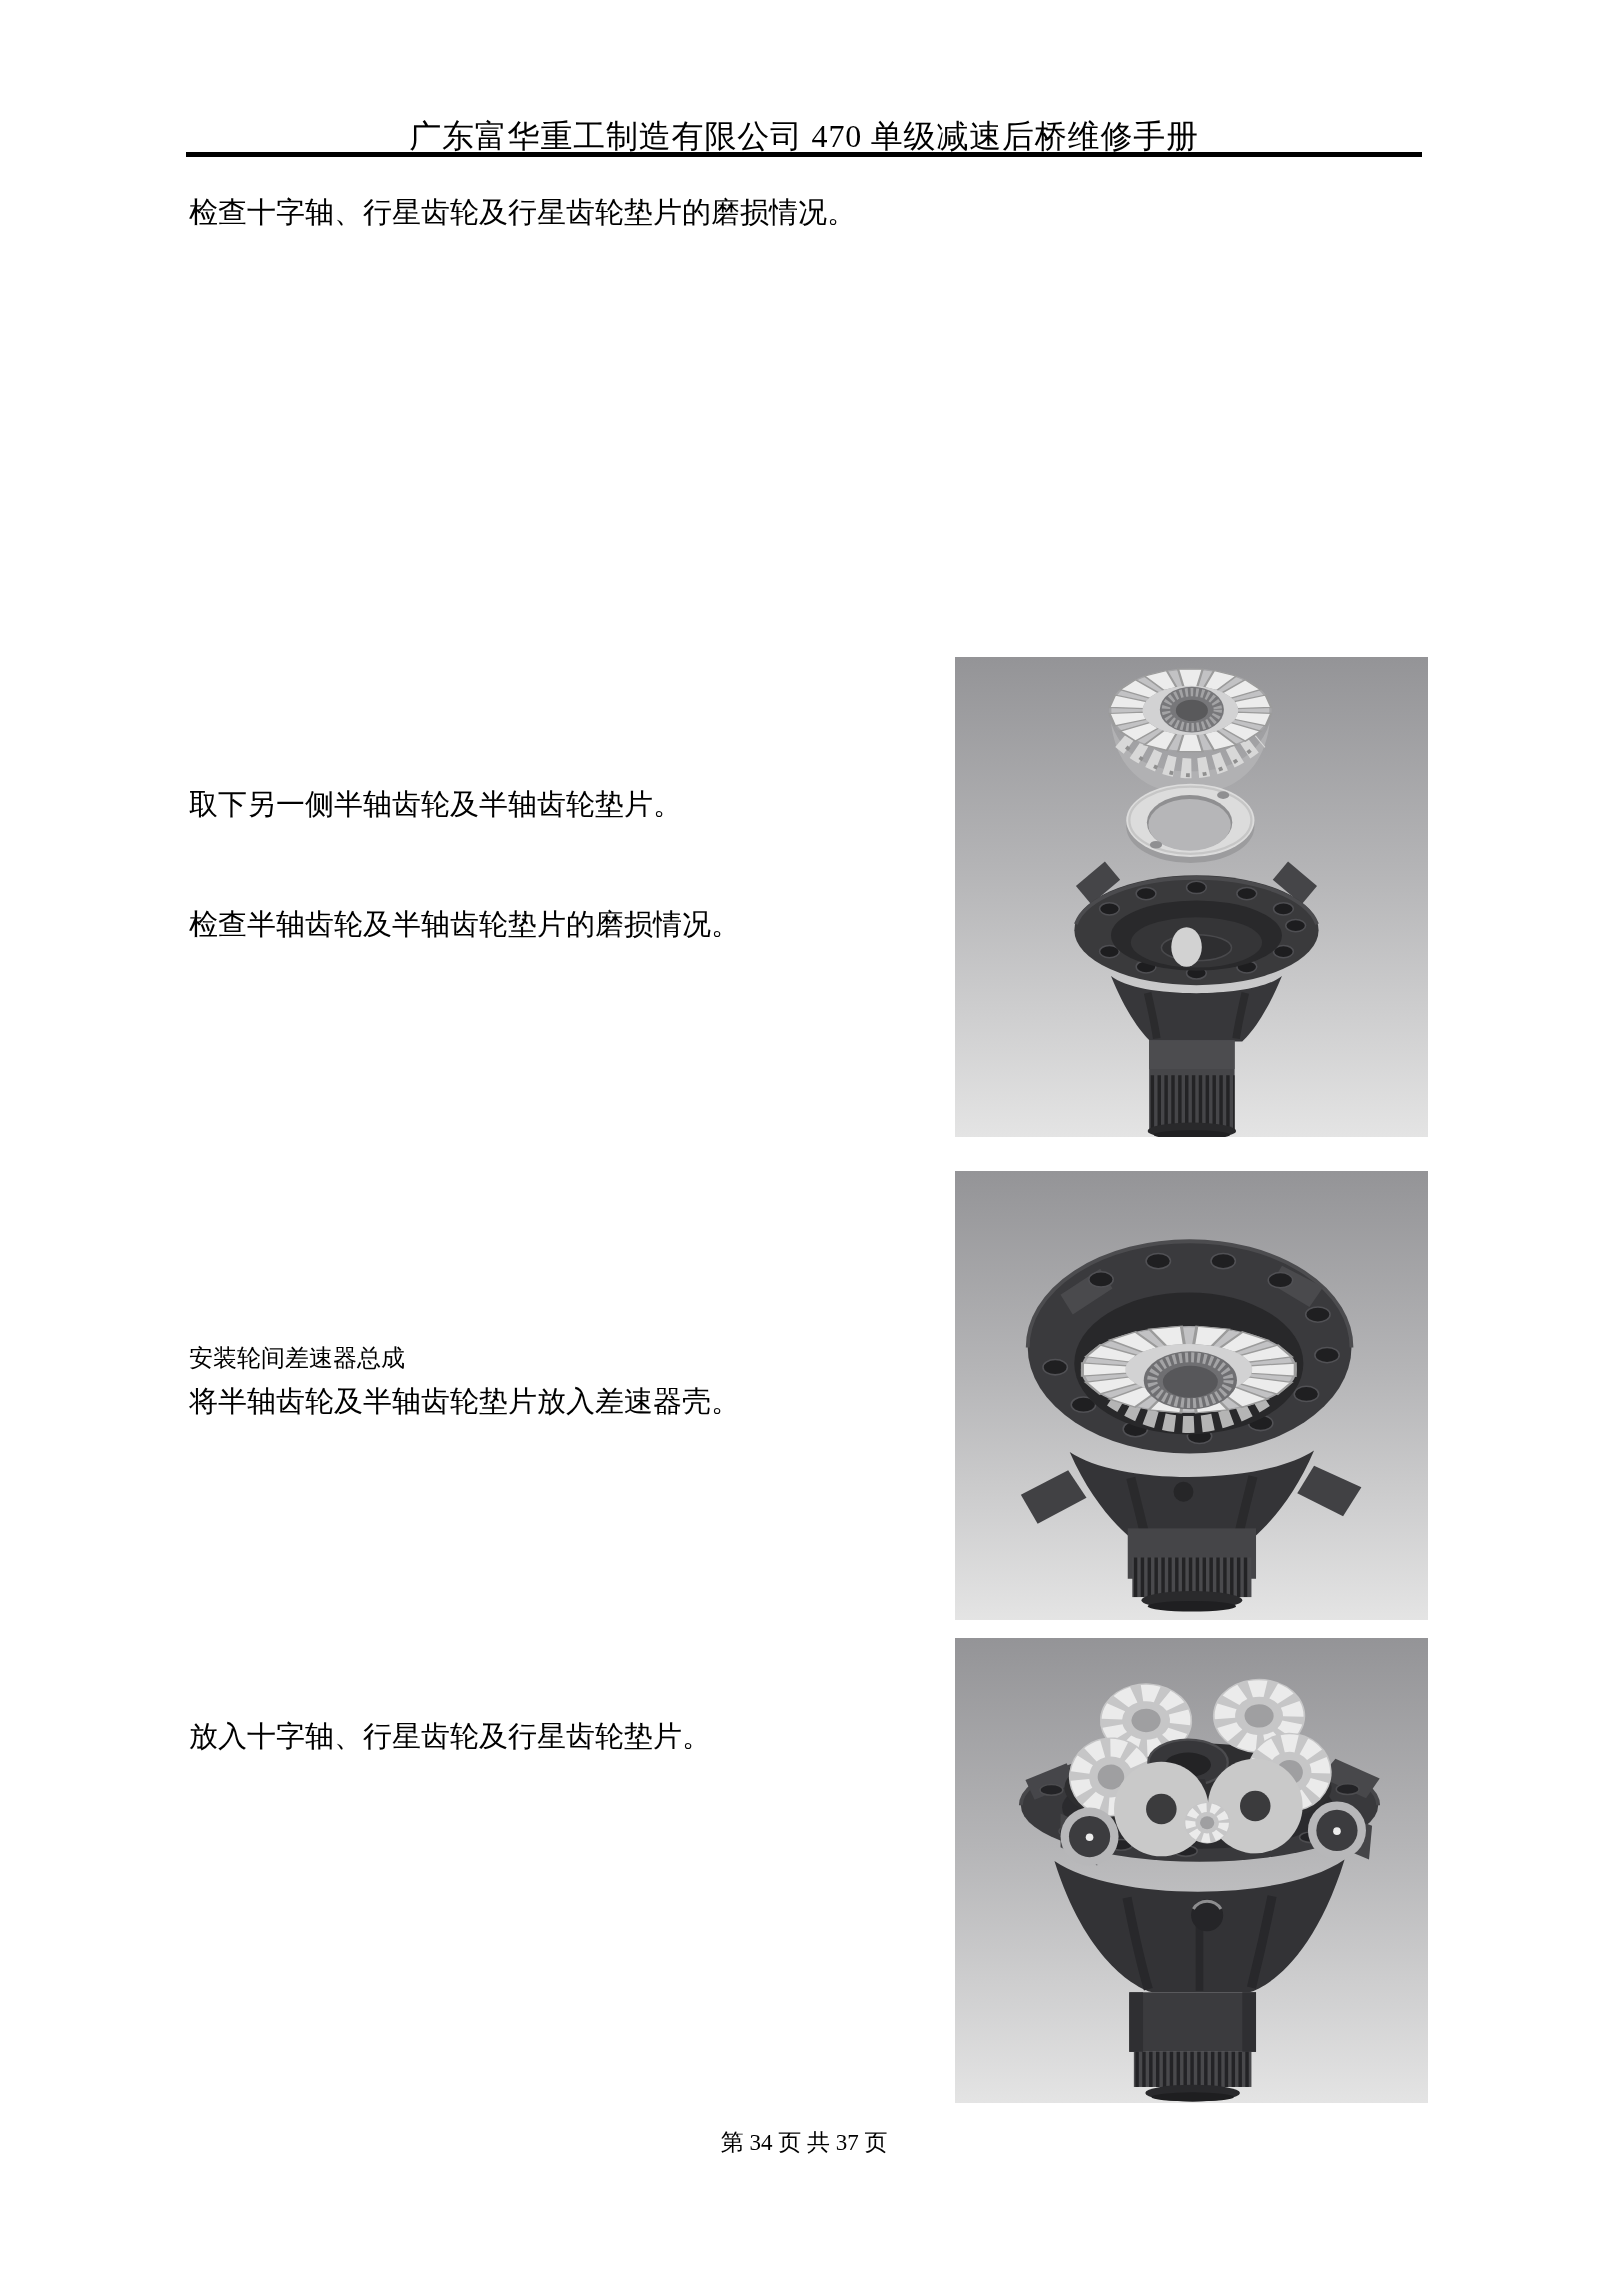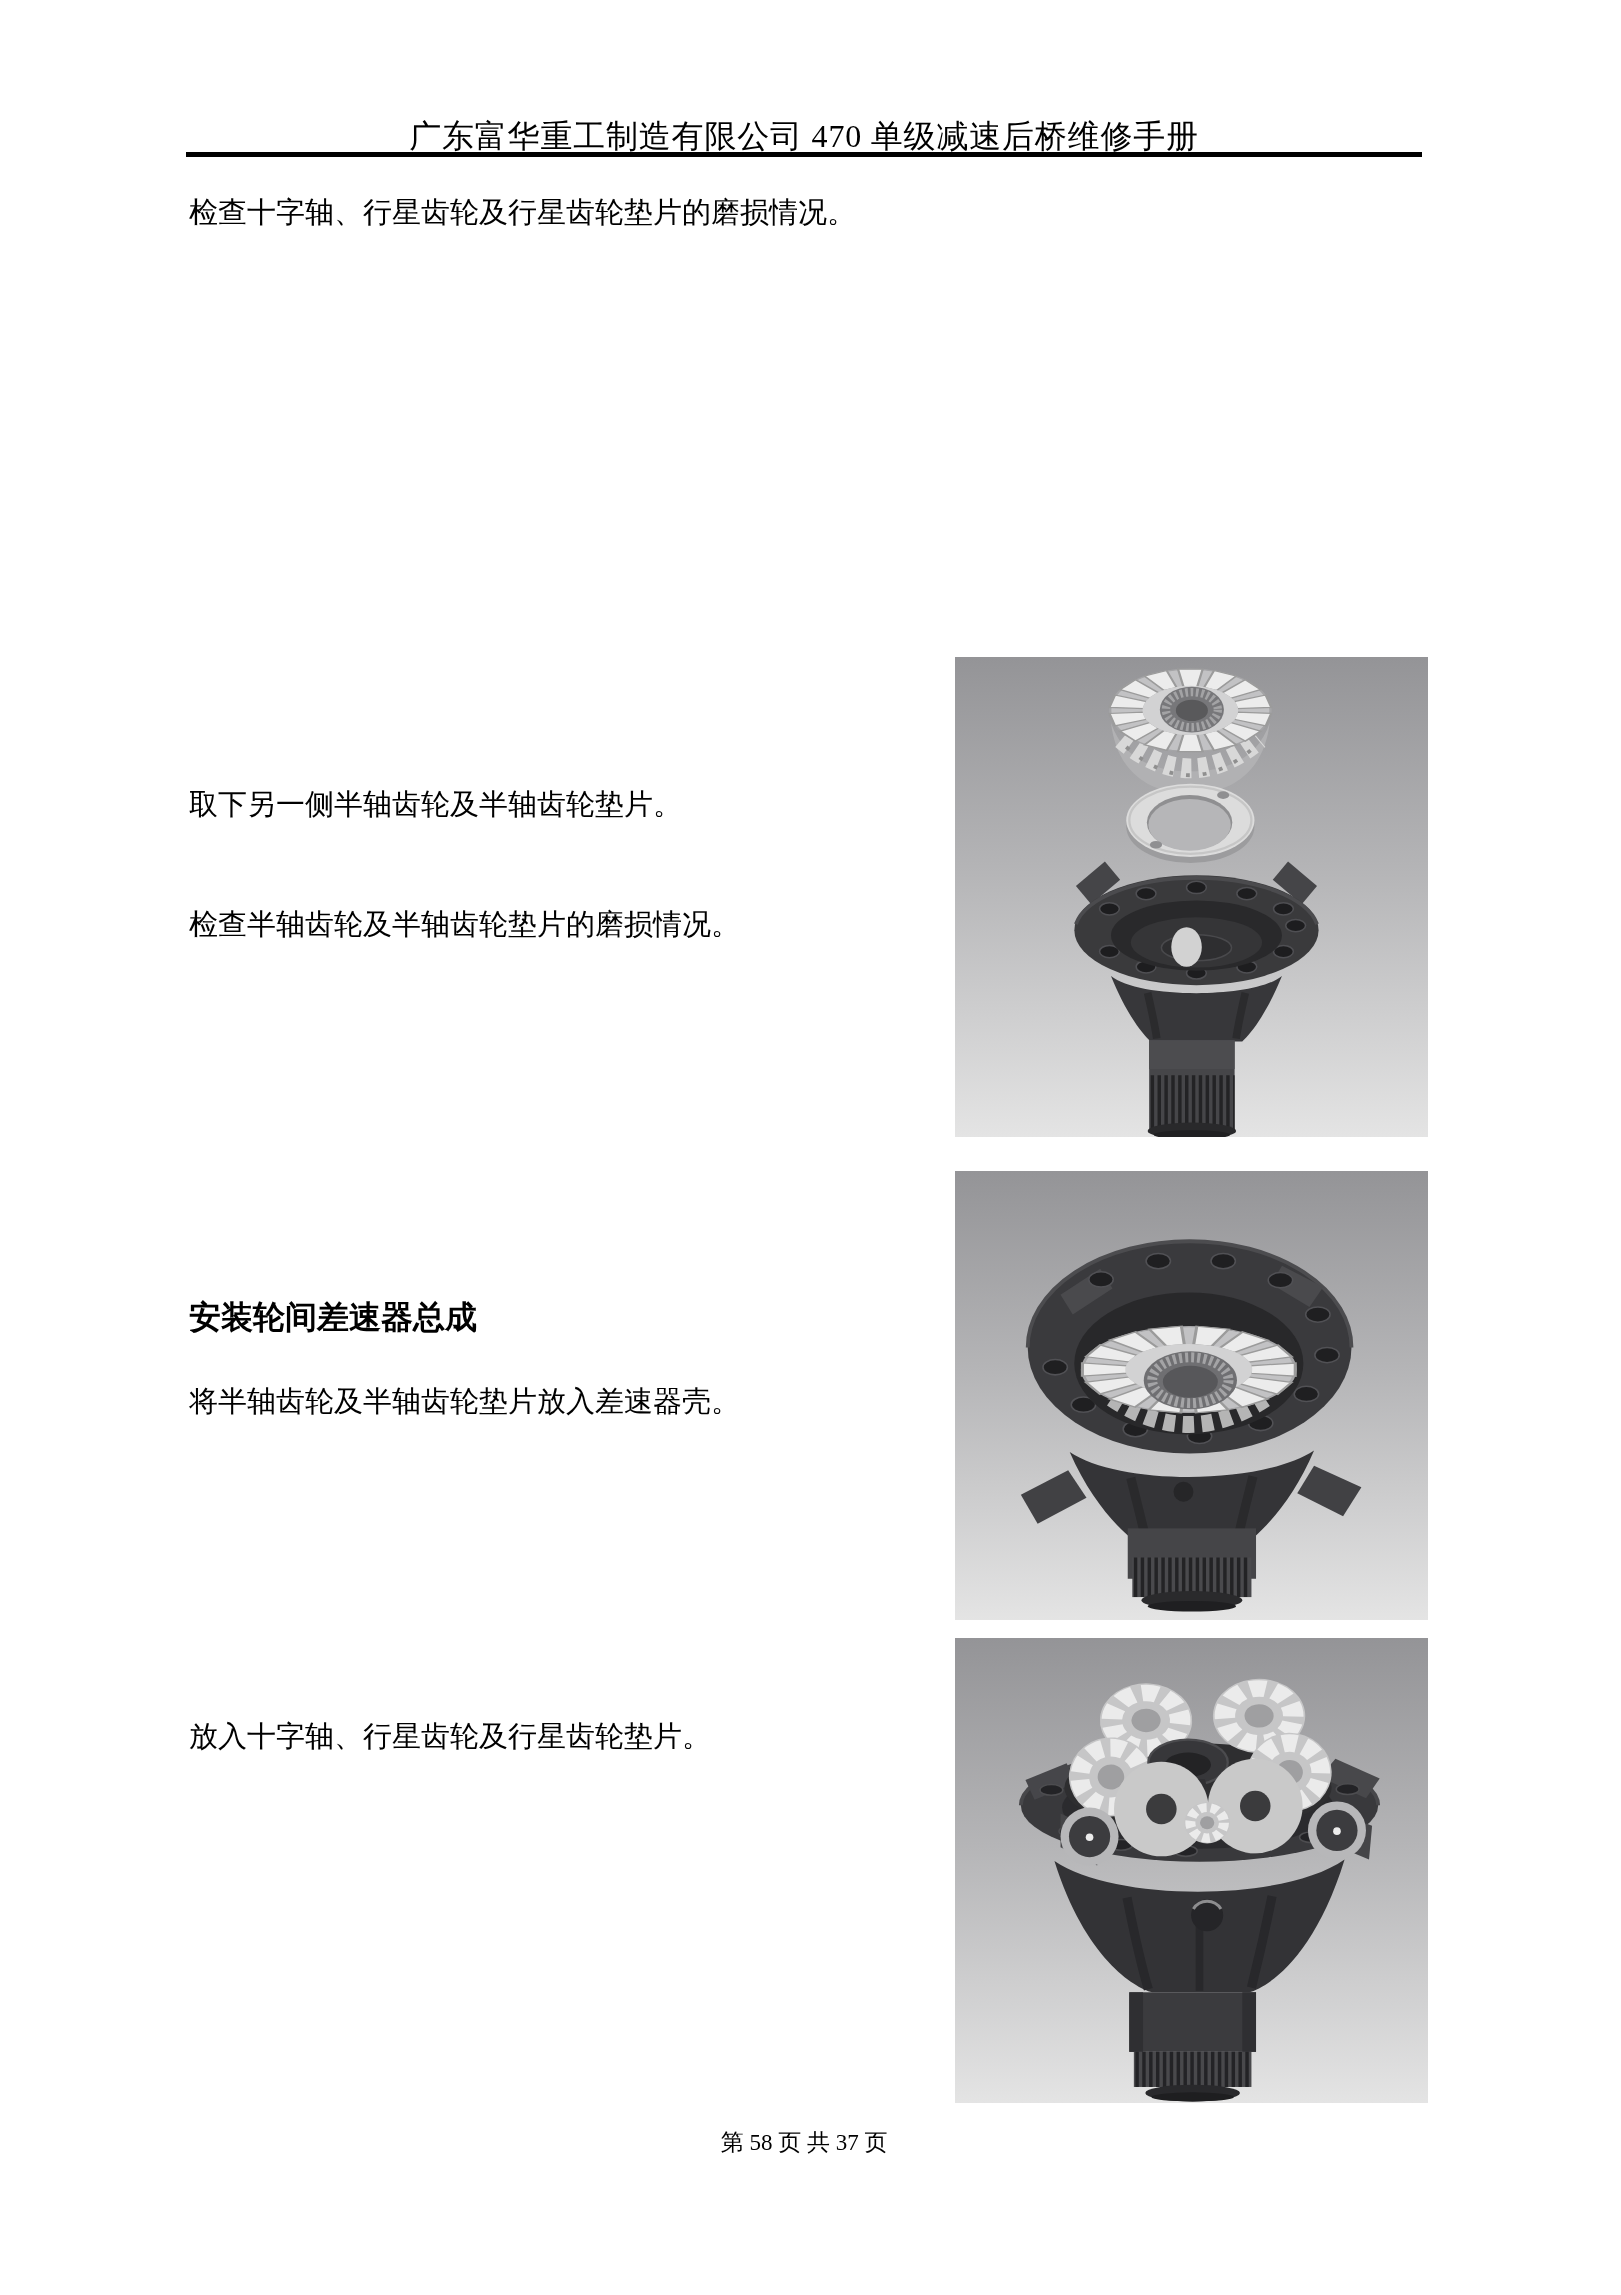--- a/index.html
+++ b/index.html
@@ -9,21 +9,21 @@
   }
   #page{position:absolute;inset:0;}
   .hdr{
     position:absolute;left:186px;width:1236px;top:115px;text-align:center;
     font-size:32px;letter-spacing:0.8px;white-space:pre;
   }
   .rule{position:absolute;left:186px;width:1236px;top:152px;height:4.6px;background:#000;}
   .para{position:absolute;left:189px;font-size:29px;line-height:40px;white-space:pre;}
   #p1{top:192px;}
   #p2{top:704px;}
-  #hd{top:1297px;font-family:"Liberation Sans","DejaVu Sans",sans-serif;font-weight:bold;font-size:32px;}
+  #hd{top:1338px;font-family:"Liberation Sans","DejaVu Sans",sans-serif;font-weight:normal;font-size:24px;}
   #p3{top:1381px;text-align:right;}
   #p4{top:1716px;}
   .footer{
     position:absolute;left:186px;width:1236px;top:2127px;text-align:center;
     font-size:23px;white-space:pre;
   }
   .fig{
     position:absolute;left:955px;width:473px;
     background:linear-gradient(180deg,#949497 0%,#b5b5b7 45%,#e4e4e4 100%);
   }
@@ -249,16 +249,16 @@
         <circle cx="176" cy="260" r="27" fill="#3c3c3f"></circle>
         <circle cx="176" cy="261" r="5" fill="#ececec"></circle>
         <polygon points="498,228 546,246 542,290 494,270" fill="#454548"></polygon>
         <circle cx="500" cy="252" r="38" fill="#b7b7b9"></circle>
         <circle cx="500" cy="252" r="27" fill="#3c3c3f"></circle>
         <circle cx="500" cy="253" r="5" fill="#ececec"></circle>
       </g>
     </svg>
   </div>
 
-  <div class="footer">第 58 页 共 37 页</div>
+  <div class="footer">第 34 页 共 37 页</div>
 
 </div>
 
 
 </body></html>

